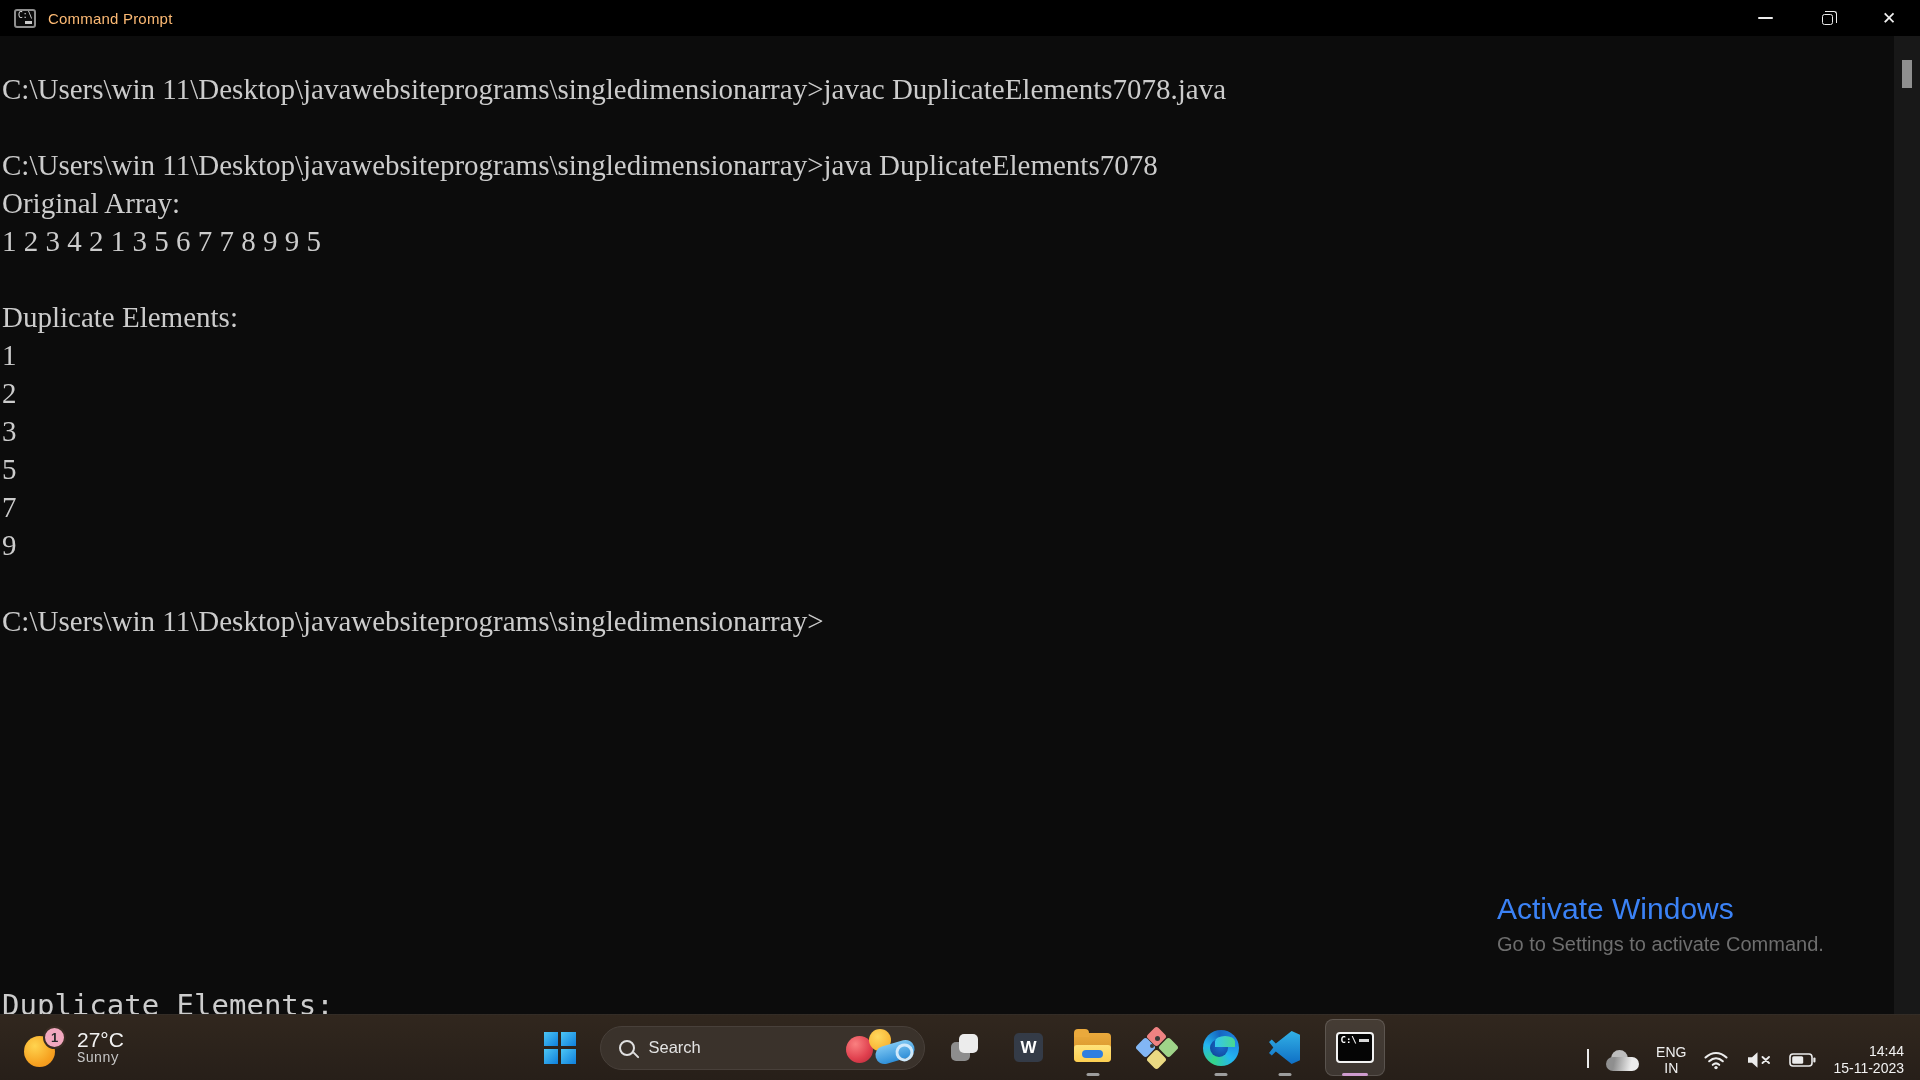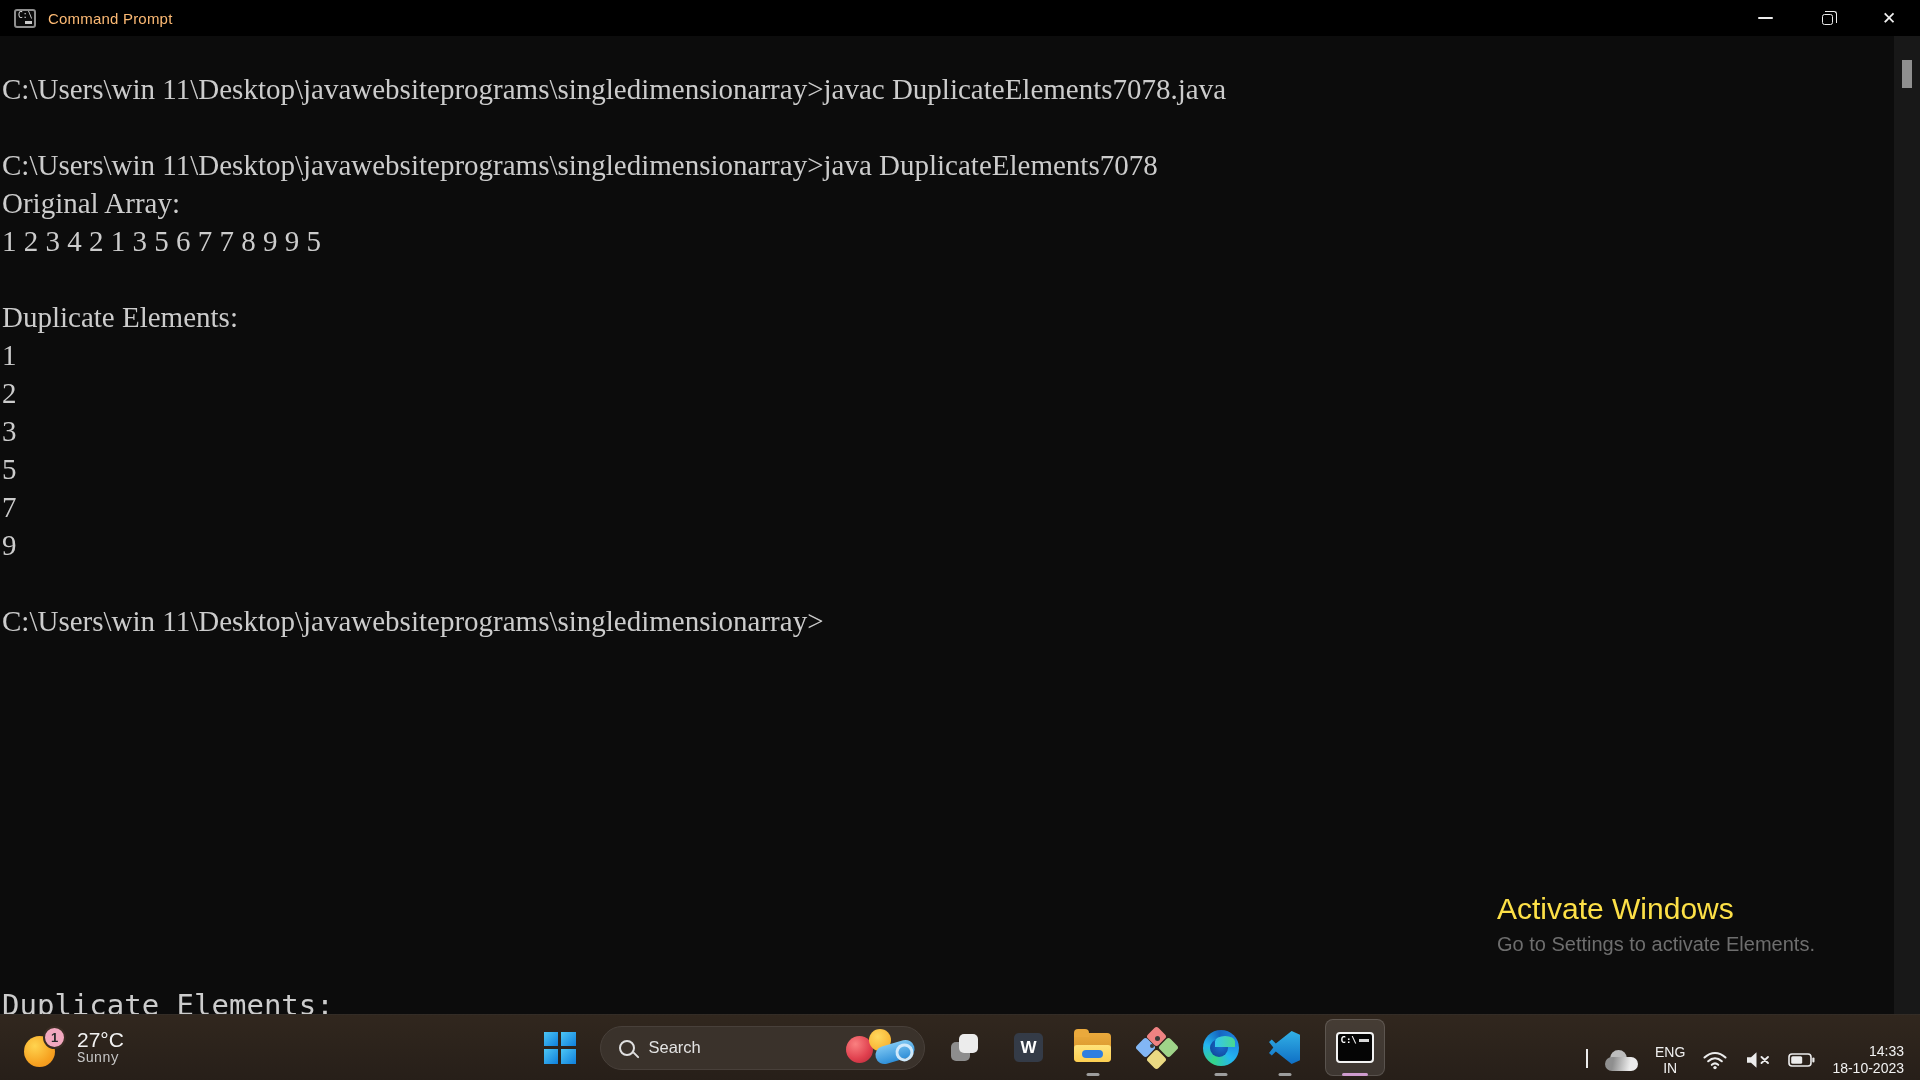--- a/index.html
+++ b/index.html
@@ -23,21 +23,21 @@
   .terminal { position:absolute; top:36px; left:0; width:1894px; height:1044px; padding:34px 0 0 2px; font-family:"DejaVu Sans Mono",monospace; font-size:29px; line-height:38px; color:#cccccc; overflow:hidden; white-space:pre; z-index:1; }
   .term-line { height:38px; white-space:pre;font-family:Liberation Serif, serif; }
   .partial-line { position:absolute; left:2px; top:986px; font-family:"DejaVu Sans Mono",monospace; font-size:29px; line-height:38px; color:#cccccc; z-index:1; white-space:pre; }
 
   
   .scrollbar { position:absolute; top:36px; right:0; width:26px; height:1044px; background:#181818; z-index:2; }
   .scroll-thumb { position:absolute; top:24px; left:8px; width:10px; height:28px; background:#8f8f8f; }
 
   
   .watermark { position:absolute; left:1497px; top:892px; z-index:2; }
-  .wm1 { font-size:30px; font-weight:400; color:#fde047; }
+  .wm1 { font-size:30px; font-weight:400; color:#3b82f6; }
   .wm2 { margin-top:7px; font-size:20px; color:#6e6e6e; }
 
   
   .taskbar { position:absolute; left:0; bottom:0; width:1920px; height:66px; background:linear-gradient(180deg,#31271e,#271f19); border-top:1px solid rgba(255,255,255,.06); z-index:30; display:flex; align-items:center; }
 
   
   .weather { position:absolute; left:24px; top:0; height:66px; display:flex; align-items:center; gap:11px; cursor:default; }
   .w-ico { position:relative; width:42px; height:44px; }
   .sun { position:absolute; left:0; bottom:3px; width:31px; height:31px; border-radius:50%; background:radial-gradient(circle at 35% 32%,#ffd44f,#f6a221 62%,#ef8d18); }
   .badge { position:absolute; right:0; top:0; width:23px; height:23px; border-radius:50%; background:#f2a8bf; border:2px solid #3a2d24; color:#2b2b2b; font-size:13px; font-weight:700; display:flex; align-items:center; justify-content:center; }
@@ -132,21 +132,21 @@
 
   <div class="terminal" id="term"><div class="term-line">C:\Users\win 11\Desktop\javawebsiteprograms\singledimensionarray&gt;javac DuplicateElements7078.java</div><div class="term-line">&nbsp;</div><div class="term-line">C:\Users\win 11\Desktop\javawebsiteprograms\singledimensionarray&gt;java DuplicateElements7078</div><div class="term-line">Original Array:</div><div class="term-line">1 2 3 4 2 1 3 5 6 7 7 8 9 9 5</div><div class="term-line">&nbsp;</div><div class="term-line">Duplicate Elements:</div><div class="term-line">1</div><div class="term-line">2</div><div class="term-line">3</div><div class="term-line">5</div><div class="term-line">7</div><div class="term-line">9</div><div class="term-line">&nbsp;</div><div class="term-line">C:\Users\win 11\Desktop\javawebsiteprograms\singledimensionarray&gt;</div></div>
   <div class="partial-line">Duplicate Elements:</div>
 
   <div class="scrollbar">
     <div class="scroll-thumb"></div>
   </div>
 
   <div class="watermark">
     <div class="wm1">Activate Windows</div>
-    <div class="wm2">Go to Settings to activate Elements.</div>
+    <div class="wm2">Go to Settings to activate Command.</div>
   </div>
 
   <div class="taskbar">
 
     <div class="weather">
       <div class="w-ico">
         <span class="sun"></span>
         <span class="badge">1</span>
       </div>
       <div class="w-txt">
@@ -246,18 +246,18 @@
         </svg>
       </div>
       <div>
         <svg width="27" height="14" viewBox="0 0 27 14">
           <rect x="1" y="1" width="22" height="12" rx="3" stroke="#ececec" stroke-width="1.6" fill="none"></rect>
           <rect x="24.3" y="4.5" width="2.2" height="5" rx="1" fill="#ececec"></rect>
           <rect x="3.2" y="3.2" width="11" height="7.6" rx="1.5" fill="#ececec"></rect>
         </svg>
       </div>
       <div class="clock">
-        <div>14:33</div>
-        <div>18-10-2023</div>
+        <div>14:44</div>
+        <div>15-11-2023</div>
       </div>
     </div>
   </div>
 </div>
 
 </body></html>

